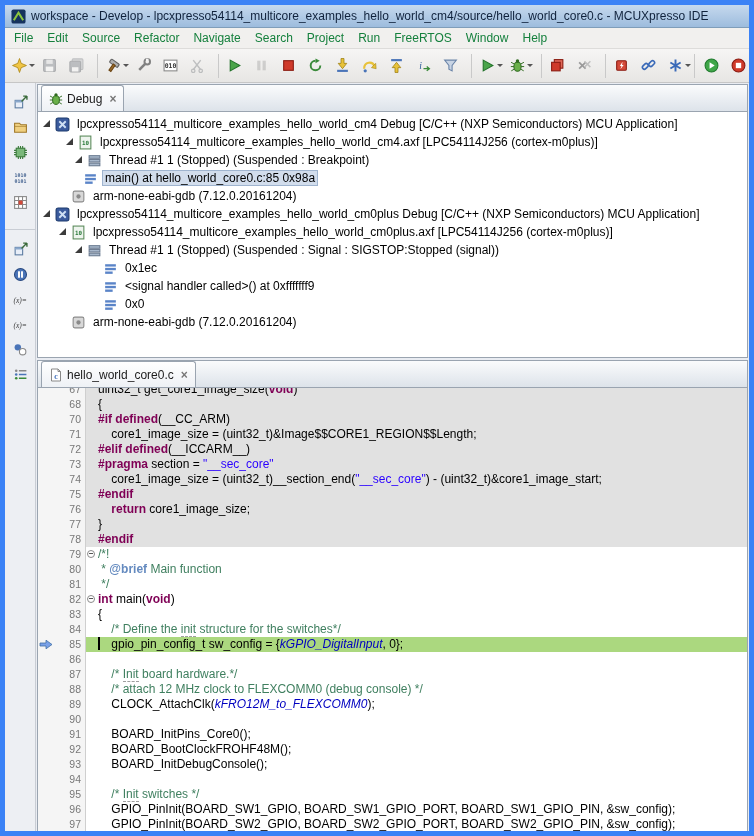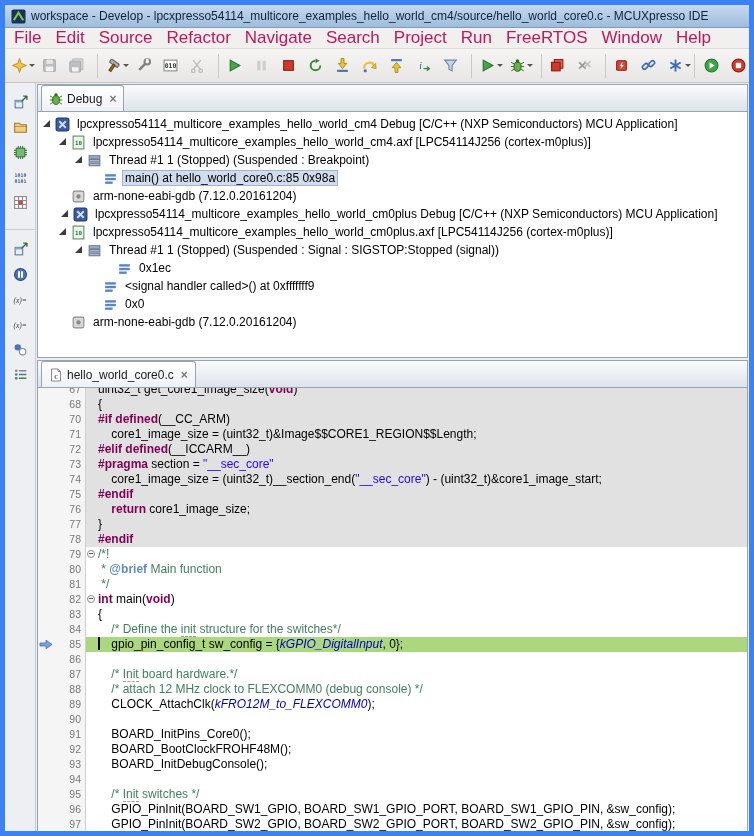--- a/index.html
+++ b/index.html
@@ -5,21 +5,21 @@
   html,body{margin:0;padding:0;background:#cfd4dc;}
   .window{width:754px;height:836px;background:#e9ecf2;font-family:"Liberation Sans","DejaVu Sans",sans-serif;
           overflow:hidden;position:relative;border:5px solid #3b82f6;box-sizing:border-box;}
   
   .titlebar{height:22px;display:flex;align-items:center;gap:5px;padding:0 6px;
             background:linear-gradient(#c6d9ee,#9dbcdd);border-bottom:1px solid #7f9db9;}
   .titlebar .wicon svg{width:15px;height:15px;display:block;}
   .title-text{font-size:12px;color:#10223c;white-space:nowrap;overflow:hidden;}
   
   .menubar{height:20px;display:flex;align-items:center;background:#f1f0ee;border-bottom:1px solid #dddcda;padding:0 2px;}
-  .menu-item{font-size:17px;color:#be185d;padding:2px 7px;cursor:default;}
+  .menu-item{font-size:12px;color:#15803d;padding:2px 7px;cursor:default;}
   
   .toolbar{height:33px;display:flex;align-items:center;background:linear-gradient(#f6f5f4,#e7e6e4);
            border-bottom:1px solid #c6c6c6;padding:0 4px;}
   .tb-group{display:flex;align-items:center;gap:1px;}
   .tb-group + .tb-group{border-left:1px solid #c9c9c9;margin-left:5px;padding-left:5px;}
   .tb-group:last-child{margin-left:auto;border-left:1px solid #c9c9c9;padding-left:6px;margin-right:2px;}
   .tb-btn{min-width:20px;height:22px;display:inline-flex;align-items:center;
           padding:0 2px;border:1px solid transparent;border-radius:2px;}
   .tb-btn svg{width:15px;height:15px;display:block;}
   .tb-btn.disabled{opacity:.38;filter:grayscale(85%);}
@@ -382,63 +382,63 @@
             <div class="tree-row" style="padding-left: 4px;">
               <span class="expander open"></span>
               <span class="tree-icon">
                 <svg viewBox="0 0 14 14">
                   <rect x="1" y="1" width="12" height="12" rx="2" fill="#3a5a9c" stroke="#1c3a6e"></rect>
                   <path d="M4 4 L10 10 M10 4 L4 10" stroke="#cfe0f4" stroke-width="1.8"></path>
                 </svg>
               </span>
               <span class="tree-label">lpcxpresso54114_multicore_examples_hello_world_cm4 Debug [C/C++ (NXP Semiconductors) MCU Application]</span>
             </div>
-            <div class="tree-row" style="padding-left: 20px;">
+            <div class="tree-row" style="padding-left: 27px;">
               <span class="expander open"></span>
               <span class="tree-icon">
                 <svg viewBox="0 0 14 14">
                   <rect x="2" y="1" width="10" height="12" fill="#eef4ee" stroke="#5a8a5a"></rect>
                   <text x="7" y="9" font-size="5.5" text-anchor="middle" fill="#2a7a3a" font-family="monospace" font-weight="bold">10</text>
                 </svg>
               </span>
               <span class="tree-label">lpcxpresso54114_multicore_examples_hello_world_cm4.axf [LPC54114J256 (cortex-m0plus)]</span>
             </div>
             <div class="tree-row" style="padding-left: 36px;">
               <span class="expander open"></span>
               <span class="tree-icon">
                 <svg viewBox="0 0 14 14">
                   <rect x="2" y="2.5" width="10" height="2.4" fill="#a8b8cc" stroke="#6a7a90"></rect>
                   <rect x="2" y="6" width="10" height="2.4" fill="#a8b8cc" stroke="#6a7a90"></rect>
                   <rect x="2" y="9.5" width="10" height="2.4" fill="#a8b8cc" stroke="#6a7a90"></rect>
                 </svg>
               </span>
               <span class="tree-label">Thread #1 1 (Stopped) (Suspended : Breakpoint)</span>
             </div>
-            <div class="tree-row" style="padding-left: 52px;">
+            <div class="tree-row" style="padding-left: 32px;">
               <span class="expander"></span>
               <span class="tree-icon">
                 <svg viewBox="0 0 14 14">
                   <rect x="2" y="3" width="10" height="2.2" fill="#5a84c8"></rect>
                   <rect x="2" y="6.4" width="10" height="2.2" fill="#5a84c8"></rect>
                   <rect x="2" y="9.8" width="7" height="2.2" fill="#5a84c8"></rect>
                 </svg>
               </span>
               <span class="tree-label selected">main() at hello_world_core0.c:85 0x98a</span>
             </div>
             <div class="tree-row" style="padding-left: 20px;">
               <span class="expander"></span>
               <span class="tree-icon">
                 <svg viewBox="0 0 14 14">
                   <rect x="2" y="2" width="10" height="10" rx="1.5" fill="#d8d8d8" stroke="#8a8a8a"></rect>
                   <circle cx="7" cy="7" r="2" fill="#8a8a8a"></circle>
                 </svg>
               </span>
               <span class="tree-label">arm-none-eabi-gdb (7.12.0.20161204)</span>
             </div>
-            <div class="tree-row" style="padding-left: 22px;">
+            <div class="tree-row" style="padding-left: 4px;">
               <span class="expander open"></span>
               <span class="tree-icon">
                 <svg viewBox="0 0 14 14">
                   <rect x="1" y="1" width="12" height="12" rx="2" fill="#3a5a9c" stroke="#1c3a6e"></rect>
                   <path d="M4 4 L10 10 M10 4 L4 10" stroke="#cfe0f4" stroke-width="1.8"></path>
                 </svg>
               </span>
               <span class="tree-label">lpcxpresso54114_multicore_examples_hello_world_cm0plus Debug [C/C++ (NXP Semiconductors) MCU Application]</span>
             </div>
             <div class="tree-row" style="padding-left: 20px;">
@@ -455,21 +455,21 @@
               <span class="expander open"></span>
               <span class="tree-icon">
                 <svg viewBox="0 0 14 14">
                   <rect x="2" y="2.5" width="10" height="2.4" fill="#a8b8cc" stroke="#6a7a90"></rect>
                   <rect x="2" y="6" width="10" height="2.4" fill="#a8b8cc" stroke="#6a7a90"></rect>
                   <rect x="2" y="9.5" width="10" height="2.4" fill="#a8b8cc" stroke="#6a7a90"></rect>
                 </svg>
               </span>
               <span class="tree-label">Thread #1 1 (Stopped) (Suspended : Signal : SIGSTOP:Stopped (signal))</span>
             </div>
-            <div class="tree-row" style="padding-left: 66px;">
+            <div class="tree-row" style="padding-left: 52px;">
               <span class="expander"></span>
               <span class="tree-icon">
                 <svg viewBox="0 0 14 14">
                   <rect x="2" y="3" width="10" height="2.2" fill="#5a84c8"></rect>
                   <rect x="2" y="6.4" width="10" height="2.2" fill="#5a84c8"></rect>
                   <rect x="2" y="9.8" width="7" height="2.2" fill="#5a84c8"></rect>
                 </svg>
               </span>
               <span class="tree-label">0x1ec</span>
             </div>

